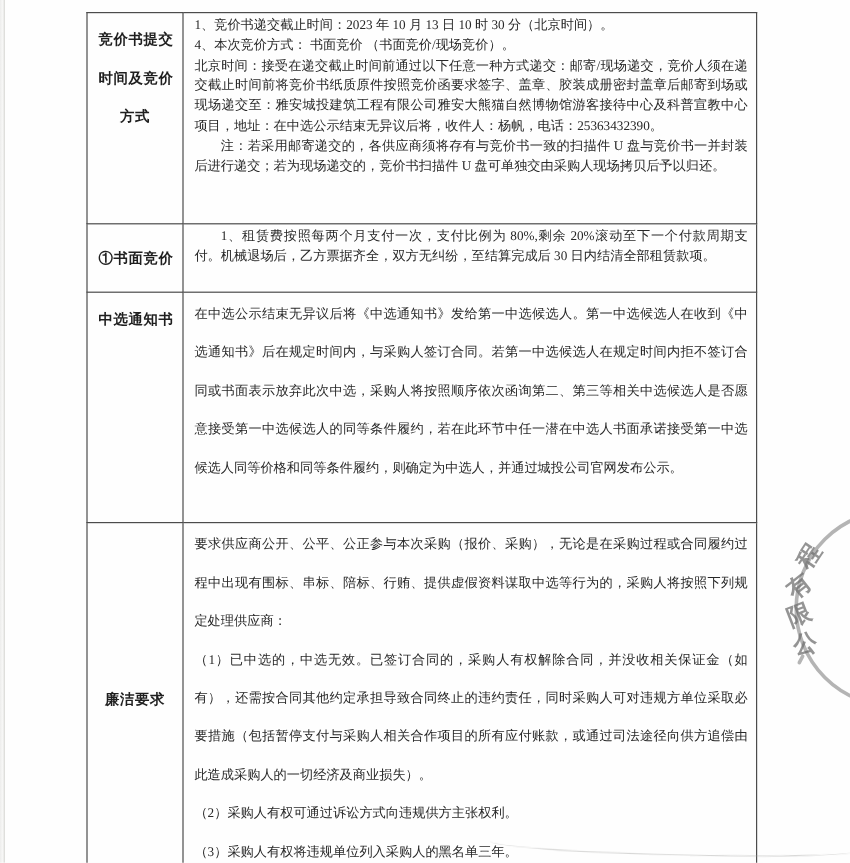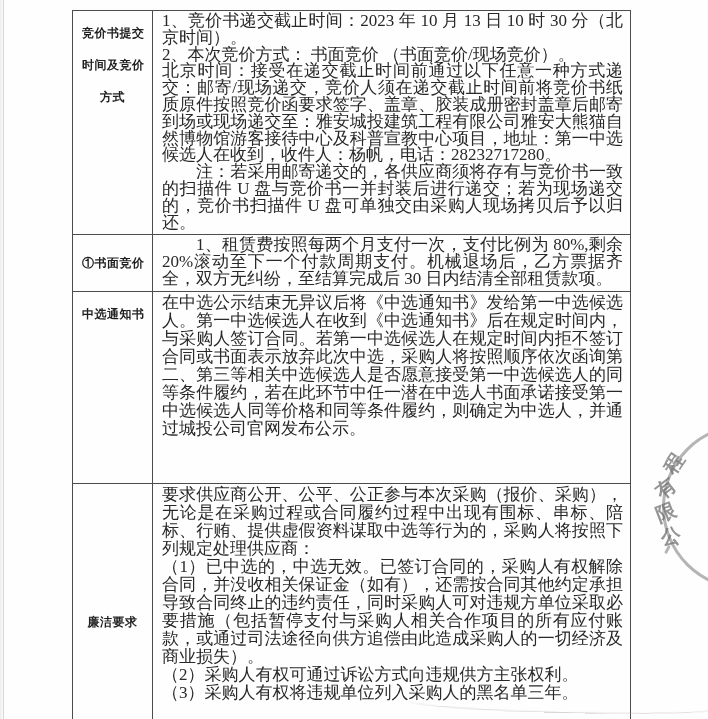--- a/index.html
+++ b/index.html
@@ -28,26 +28,26 @@
     vertical-align:top;
   }
   .spec-table th{
     font-weight:700;font-size:12px;color:#1f1f1f;
     text-align:center;padding:0 9px;letter-spacing:.5px;
   }
   .spec-table th.top{vertical-align:top;padding-top:6px}
   .spec-table th.middle{vertical-align:middle}
   .label-line{line-height:32px;white-space:nowrap}
   .spec-table td{
-    font-size:17px;color:#282828;
+    font-size:11px;color:#282828;
     padding:2px 7px 3px 9px;
   }
   td p{margin:0;text-align:justify;white-space:pre-wrap}
   td.single p{line-height:16.8px}
-  td.double p{line-height:18px}
+  td.double p{line-height:32px}
   td p.indent{text-indent:2em}
   .u{text-underline-offset:3px;text-decoration-thickness:1px}
   tr.r0 td,tr.r0 th{height:169px}
   tr.r1 td,tr.r1 th{height:51px}
   tr.r2 td,tr.r2 th{height:185px}
   tr.r3 td,tr.r3 th{height:271px}
   
   .stamp{position:absolute;left:0;top:0;width:708px;height:719px;pointer-events:none;filter:blur(.35px)}
   .stamp-ring{
     position:absolute;left:662px;top:424px;width:160px;height:160px;
@@ -85,22 +85,22 @@
     </colgroup>
     <tbody id="spec-table-body">
         <tr class="r0">
           <th class="top">
             <div class="label-line">竞价书提交</div>
             <div class="label-line">时间及竞价</div>
             <div class="label-line">方式</div>
           </th>
           <td class="single">
             <p class=""><span>1、竞价书递交截止时间：2023 年 10 月 13 日 10 时 30 分（北京时间）。</span></p>
-            <p class=""><span>2、本次竞价方式：</span><span class="u"> 书面竞价 </span><span>（书面竞价/现场竞价）。</span></p>
-            <p class=""><span>北京时间：接受在递交截止时间前通过以下任意一种方式递交：</span><span class="u">邮寄/现场递交</span><span>，竞价人须在递交截止时间前将竞价书纸质原件按照竞价函要求签字、盖章、胶装成册密封盖章后邮寄到场或现场递交至：雅安城投建筑工程有限公司</span><span class="u">雅安大熊猫自然博物馆游客接待中心及科普宣教中心</span><span>项目，地址：</span><span class="u">第一中选候选人在收到</span><span>，收件人：</span><span class="u">杨帆</span><span>，电话：</span><span class="u">28232717280</span><span>。</span></p>
+            <p class=""><span>4、本次竞价方式：</span><span class="u"> 书面竞价 </span><span>（书面竞价/现场竞价）。</span></p>
+            <p class=""><span>北京时间：接受在递交截止时间前通过以下任意一种方式递交：</span><span class="u">邮寄/现场递交</span><span>，竞价人须在递交截止时间前将竞价书纸质原件按照竞价函要求签字、盖章、胶装成册密封盖章后邮寄到场或现场递交至：雅安城投建筑工程有限公司</span><span class="u">雅安大熊猫自然博物馆游客接待中心及科普宣教中心</span><span>项目，地址：</span><span class="u">在中选公示结束无异议后将</span><span>，收件人：</span><span class="u">杨帆</span><span>，电话：</span><span class="u">25363432390</span><span>。</span></p>
             <p class="indent"><span>注：若采用邮寄递交的，各供应商须将存有与竞价书一致的扫描件 U 盘与竞价书一并封装后进行递交；若为现场递交的，竞价书扫描件 U 盘可单独交由采购人现场拷贝后予以归还。</span></p>
           </td>
         </tr>
         <tr class="r1">
           <th class="middle">
             <div class="label-line">①书面竞价</div>
           </th>
           <td class="single">
             <p class="indent"><span>1、租赁费按照每两个月支付一次，支付比例为 80%,剩余 20%滚动至下一个付款周期支付。机械退场后，乙方票据齐全，双方无纠纷，至结算完成后 30 日内结清全部租赁款项。</span></p>
           </td>

